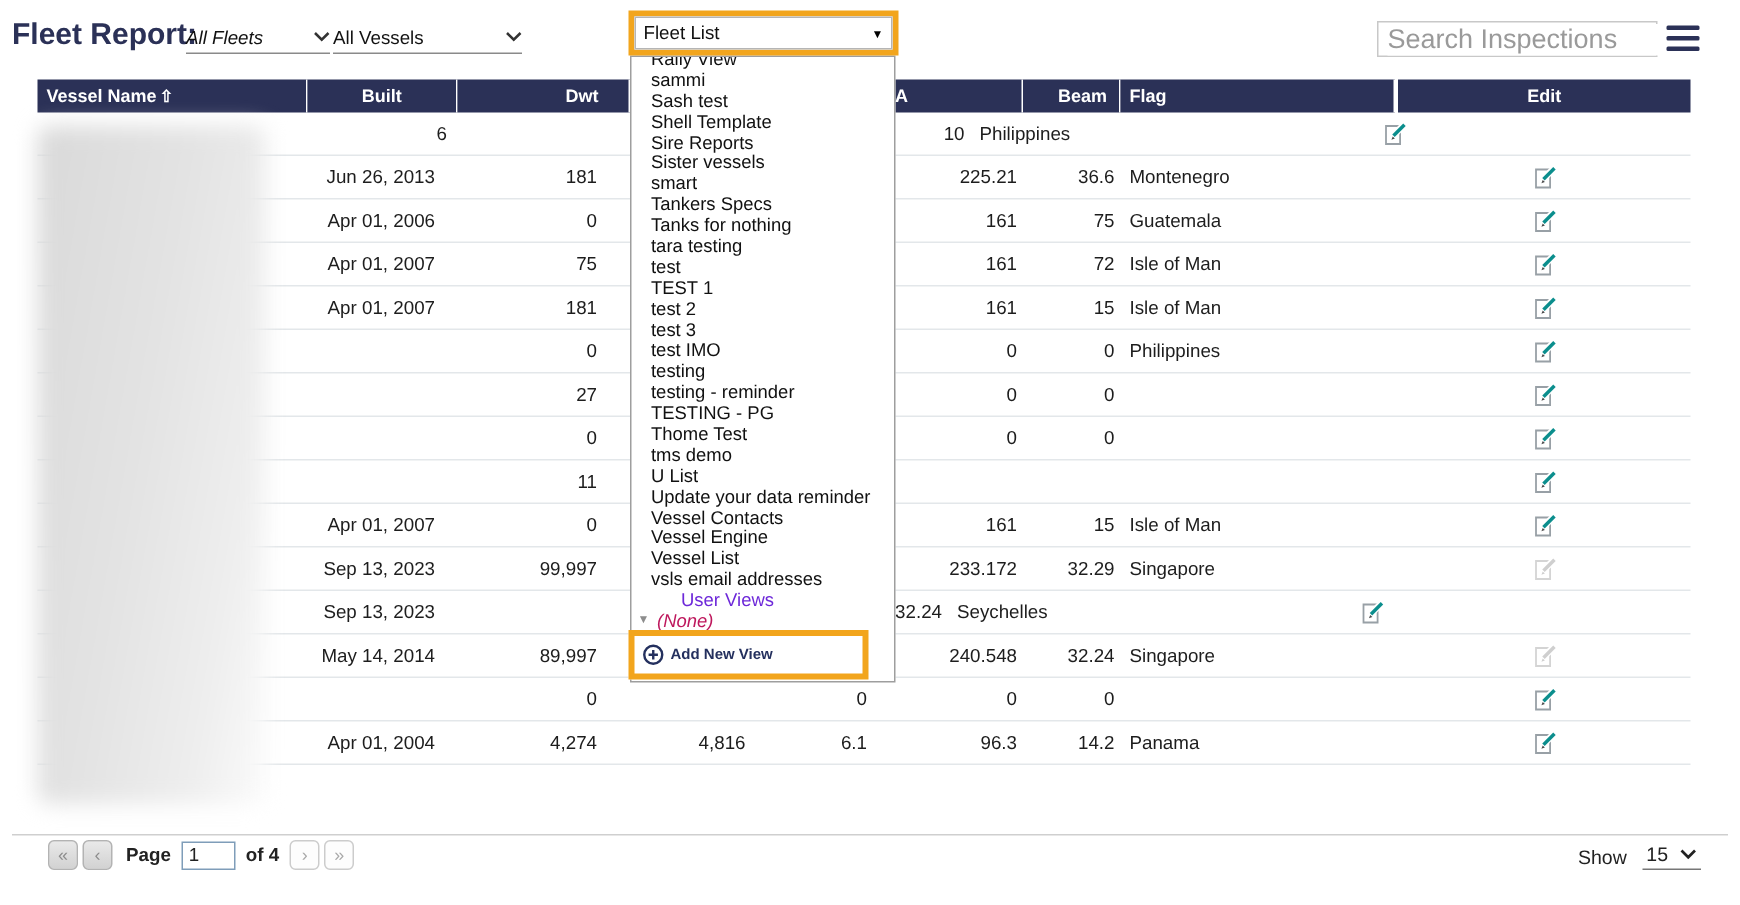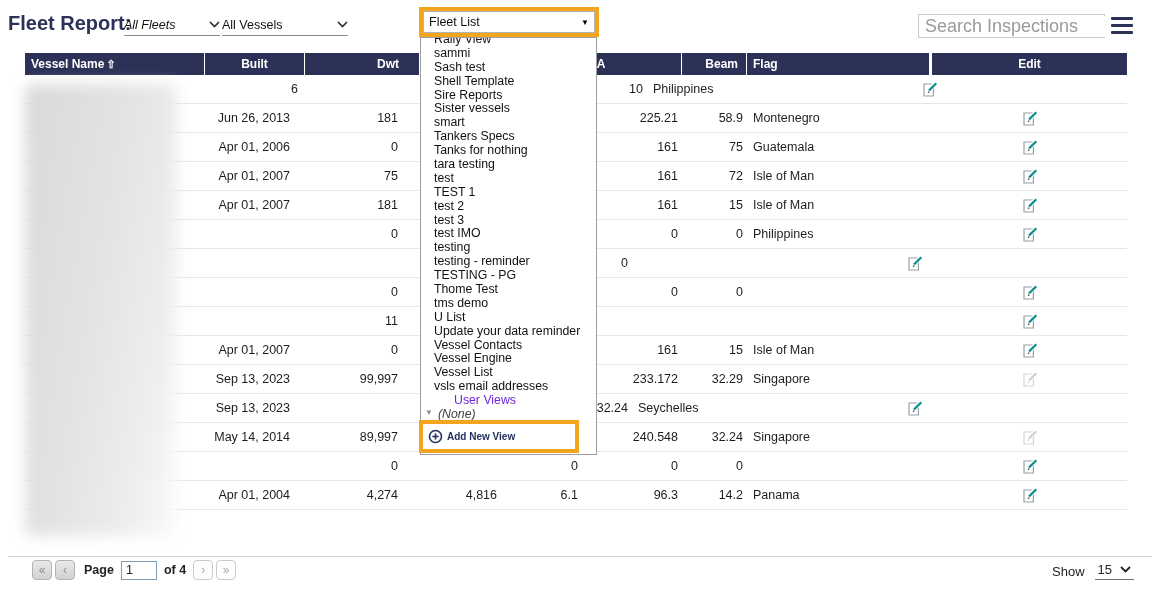--- a/index.html
+++ b/index.html
@@ -68,21 +68,21 @@
                filter:blur(7px); border-radius:8px; }
 
   
   .dd-panel { position:absolute; left:420px; top:37px; width:177px; height:418px; z-index:30;
               background:#fff; border:1px solid #9e9e9e; display:flex;flex-direction:column; }
   .dd-content { width:160px; overflow:hidden; padding-top:2px; }
   .dd-item { height:13.9px; line-height:13.9px; font-size:12.3px; color:#111;
              padding-left:13px; white-space:nowrap; cursor:pointer; }
   .dd-item.clip { margin-top:-7px; }
   .dd-group { height:13.9px; line-height:13.9px; font-size:12.3px; color:#6d28d9; padding-left:3px;margin-left:30px; }
-  .dd-none { height:13.9px; line-height:13.9px; font-size:12.3px; color:#404040;
+  .dd-none { height:13.9px; line-height:13.9px; font-size:12.3px; color:#be185d;
              font-style:italic; padding-left:17px; cursor:pointer; }
   .dd-scroll { position:relative; width:15px; background:#f5f5f5; border-left:1px solid #e2e2e2; }
   .sc-up, .sc-dn { position:absolute; left:0; width:100%; text-align:center; font-size:8px; }
   .sc-up { top:5px; color:#c2c2c2; }
   .sc-dn { bottom:5px; color:#8d8d8d; cursor:pointer; }
   .sc-thumb { position:absolute; left:2px; top:294px; width:10px; height:101px;
               background:#909090; border-radius:5px; cursor:grab; }
 
   #addViewBox { left:419px; top:420px; width:160px; height:33px; display:flex;
                 align-items:center; padding-left:5px; cursor:pointer; }
@@ -195,21 +195,21 @@
           </svg>
         </div>
       </div>
       <div class="trow">
         <div class="td td-name"></div>
         <div class="td td-built">Jun 26, 2013</div>
         <div class="td td-dwt">181</div>
         <div class="td td-ca"></div>
         <div class="td td-cb"></div>
         <div class="td td-loa">225.21</div>
-        <div class="td td-beam">58.9</div>
+        <div class="td td-beam">36.6</div>
         <div class="td td-flag">Montenegro</div>
         <div class="td td-gap"></div>
         <div class="td td-edit">
           <svg width="17" height="17" viewBox="0 0 17 17">
             <path d="M3 3 H12.4 V15 H3 Z" fill="none" stroke="#98a0a6" stroke-width="1.2"></path>
             <line x1="15.4" y1="1.8" x2="7.5" y2="9.7" stroke="#ffffff" stroke-width="4.4"></line>
             <line x1="15.3" y1="2.2" x2="8" y2="9.5" stroke="#0b8e8d" stroke-width="2.3"></line>
             <path d="M7.5 10 L6.6 12.2 L8.9 11.3 Z" fill="#4a4a4a"></path>
           </svg>
         </div>
@@ -286,20 +286,21 @@
             <path d="M3 3 H12.4 V15 H3 Z" fill="none" stroke="#98a0a6" stroke-width="1.2"></path>
             <line x1="15.4" y1="1.8" x2="7.5" y2="9.7" stroke="#ffffff" stroke-width="4.4"></line>
             <line x1="15.3" y1="2.2" x2="8" y2="9.5" stroke="#0b8e8d" stroke-width="2.3"></line>
             <path d="M7.5 10 L6.6 12.2 L8.9 11.3 Z" fill="#4a4a4a"></path>
           </svg>
         </div>
       </div>
       <div class="trow">
         <div class="td td-name"></div>
         <div class="td td-built"></div>
+        <div class="td td-dwt">27</div>
         <div class="td td-ca"></div>
         <div class="td td-cb"></div>
         <div class="td td-loa">0</div>
         <div class="td td-beam">0</div>
         <div class="td td-flag"></div>
         <div class="td td-gap"></div>
         <div class="td td-edit">
           <svg width="17" height="17" viewBox="0 0 17 17">
             <path d="M3 3 H12.4 V15 H3 Z" fill="none" stroke="#98a0a6" stroke-width="1.2"></path>
             <line x1="15.4" y1="1.8" x2="7.5" y2="9.7" stroke="#ffffff" stroke-width="4.4"></line>

